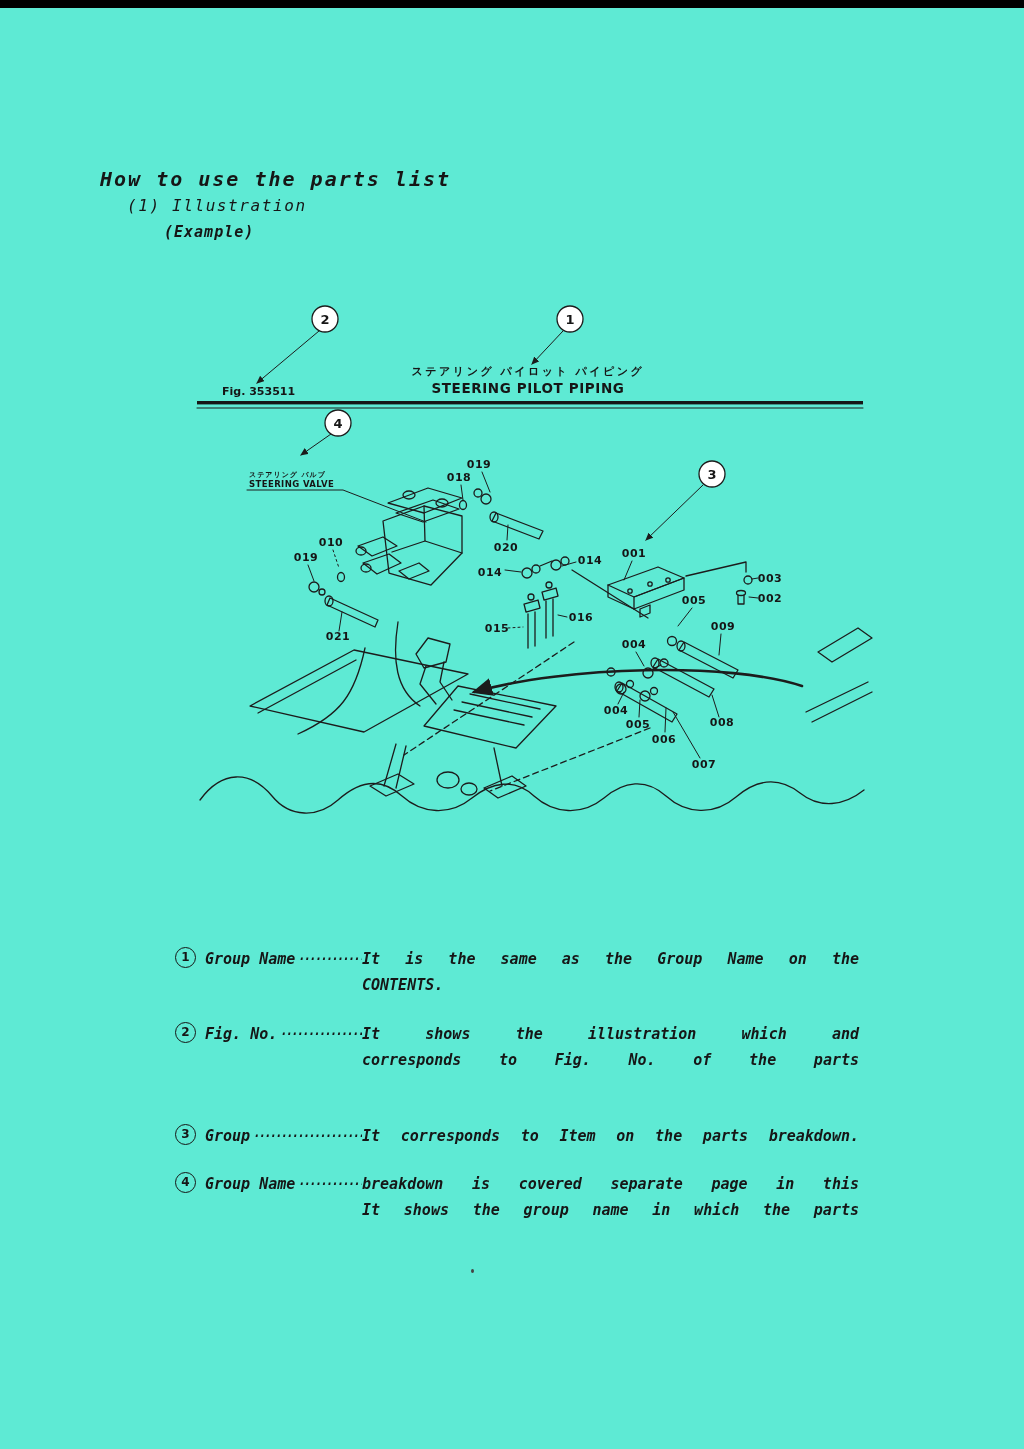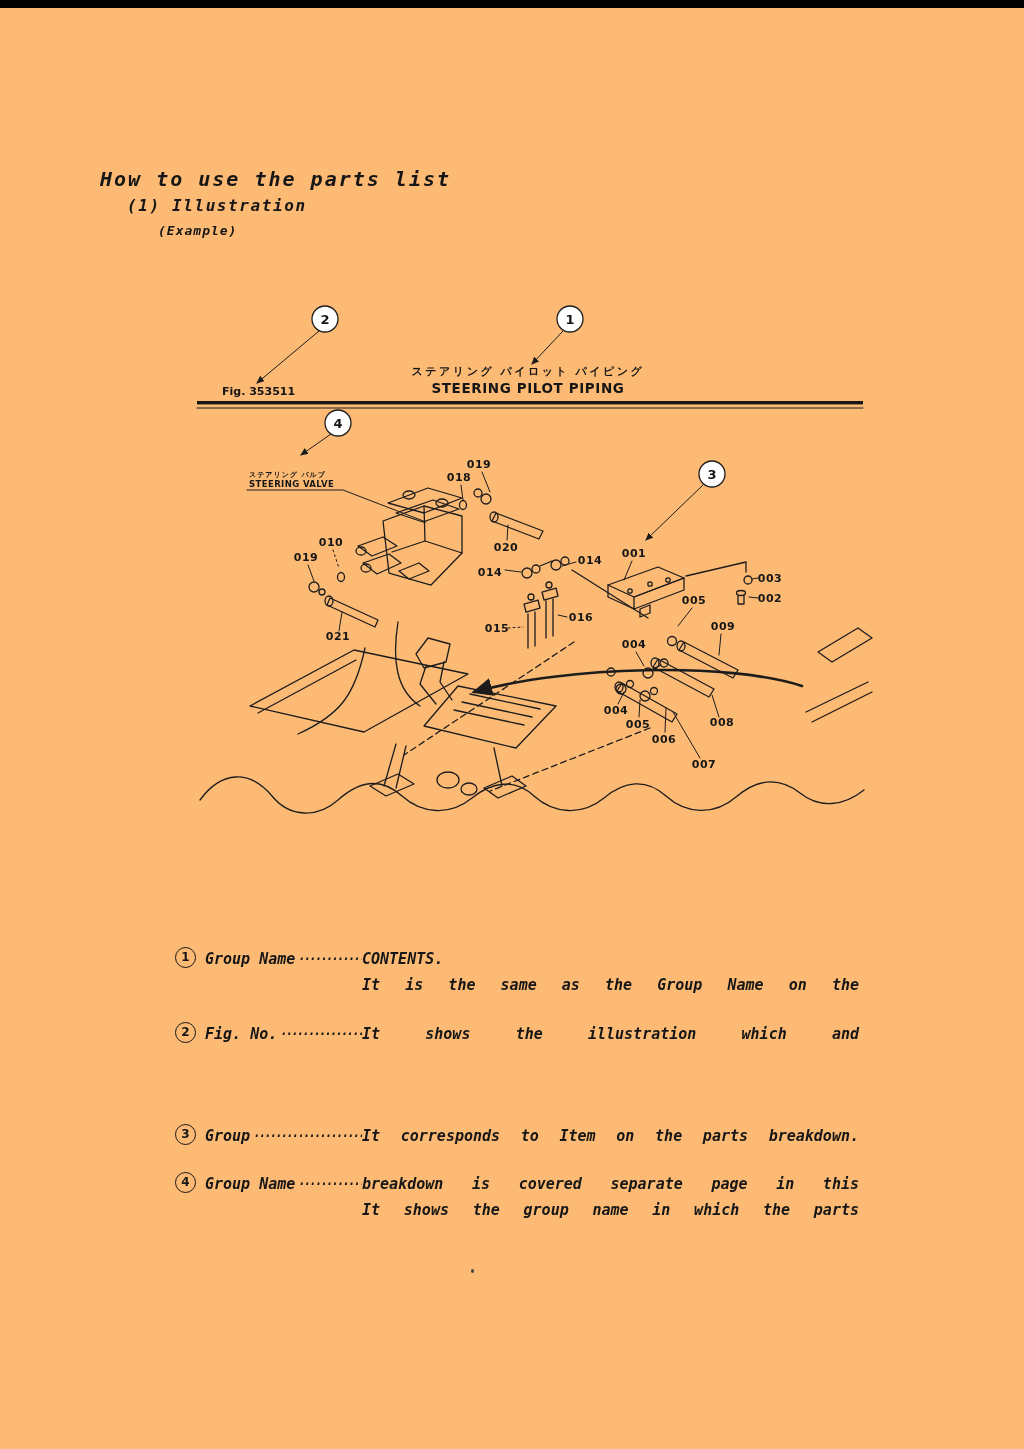--- a/index.html
+++ b/index.html
@@ -1,21 +1,21 @@
 <!DOCTYPE html>
 <html><head>
 <meta charset="utf-8">
 <style>
   html,body{margin:0;padding:0;background:#e8e8e8;}
-  .page{position:relative;width:1024px;height:1449px;background:#fdba74;
+  .page{position:relative;width:1024px;height:1449px;background:#5eead4;
         font-family:"DejaVu Sans Mono",monospace;color:#161616;overflow:hidden;margin:0 auto;}
   .topedge{position:absolute;top:0;left:0;width:1024px;height:8px;background:#000;}
   .h1{position:absolute;left:100px;top:167px;font-size:20px;font-weight:700;font-style:italic;letter-spacing:2px;white-space:nowrap;}
-  .h2{position:absolute;left:127px;top:196px;font-size:16px;font-weight:700;font-style:italic;letter-spacing:1.6px;white-space:nowrap;}
-  .h3{position:absolute;left:158px;top:223px;font-size:13px;font-weight:600;font-style:italic;letter-spacing:1px;white-space:nowrap;text-align:right;}
+  .h2{position:absolute;left:127px;top:196px;font-size:16px;font-weight:400;font-style:italic;letter-spacing:1.6px;white-space:nowrap;}
+  .h3{position:absolute;left:164px;top:223px;font-size:15px;font-weight:600;font-style:italic;letter-spacing:1px;white-space:nowrap;text-align:right;}
   svg.fig{position:absolute;left:195px;top:295px;width:680px;height:545px;}
 
   .ln{stroke:#1c1c1c;stroke-width:1.3;fill:none;stroke-linecap:round;stroke-linejoin:round;}
   .thin{stroke-width:1;}
   .thick{stroke-width:2.6;}
   .dash{stroke-dasharray:6,4;}
   .dotl{stroke-dasharray:2,3;}
   .fillw{fill:#fff;}
   .plbl{font:700 11px "DejaVu Sans",sans-serif;letter-spacing:.5px;fill:#161616;}
   .csvg{font:700 13px "DejaVu Sans",sans-serif;fill:#161616;}
@@ -237,30 +237,31 @@
       <path class="ln thin" d="M331,434 L301,455" marker-end="url(#ah)"></path>
       <circle class="ln fillw" cx="338" cy="423" r="13"></circle>
       <text class="csvg" x="338" y="428" text-anchor="middle">4</text>
     </g>
   </svg>
 
   <div class="note" style="top:946px;">
     <span class="cnum">1</span>
     <span class="nlabel"><span>Group Name</span><span class="leader">······························</span></span>
     <div class="ndesc">
+      <div class="jline">It is the same as the Group Name on the</div>
       <div class="jline last">CONTENTS.</div>
-      <div class="jline">It is the same as the Group Name on the</div>
     </div>
   </div>
 
   <div class="note" style="top:1021px;">
     <span class="cnum">2</span>
     <span class="nlabel"><span>Fig. No.</span><span class="leader">······························</span></span>
     <div class="ndesc">
       <div class="jline">It shows the illustration which and</div>
+      <div class="jline">corresponds to Fig. No. of the parts</div>
     </div>
   </div>
 
   <div class="note" style="top:1123px;">
     <span class="cnum">3</span>
     <span class="nlabel"><span>Group</span><span class="leader">······························</span></span>
     <div class="ndesc">
       <div class="jline">It corresponds to Item on the parts breakdown.</div>
     </div>
   </div>

